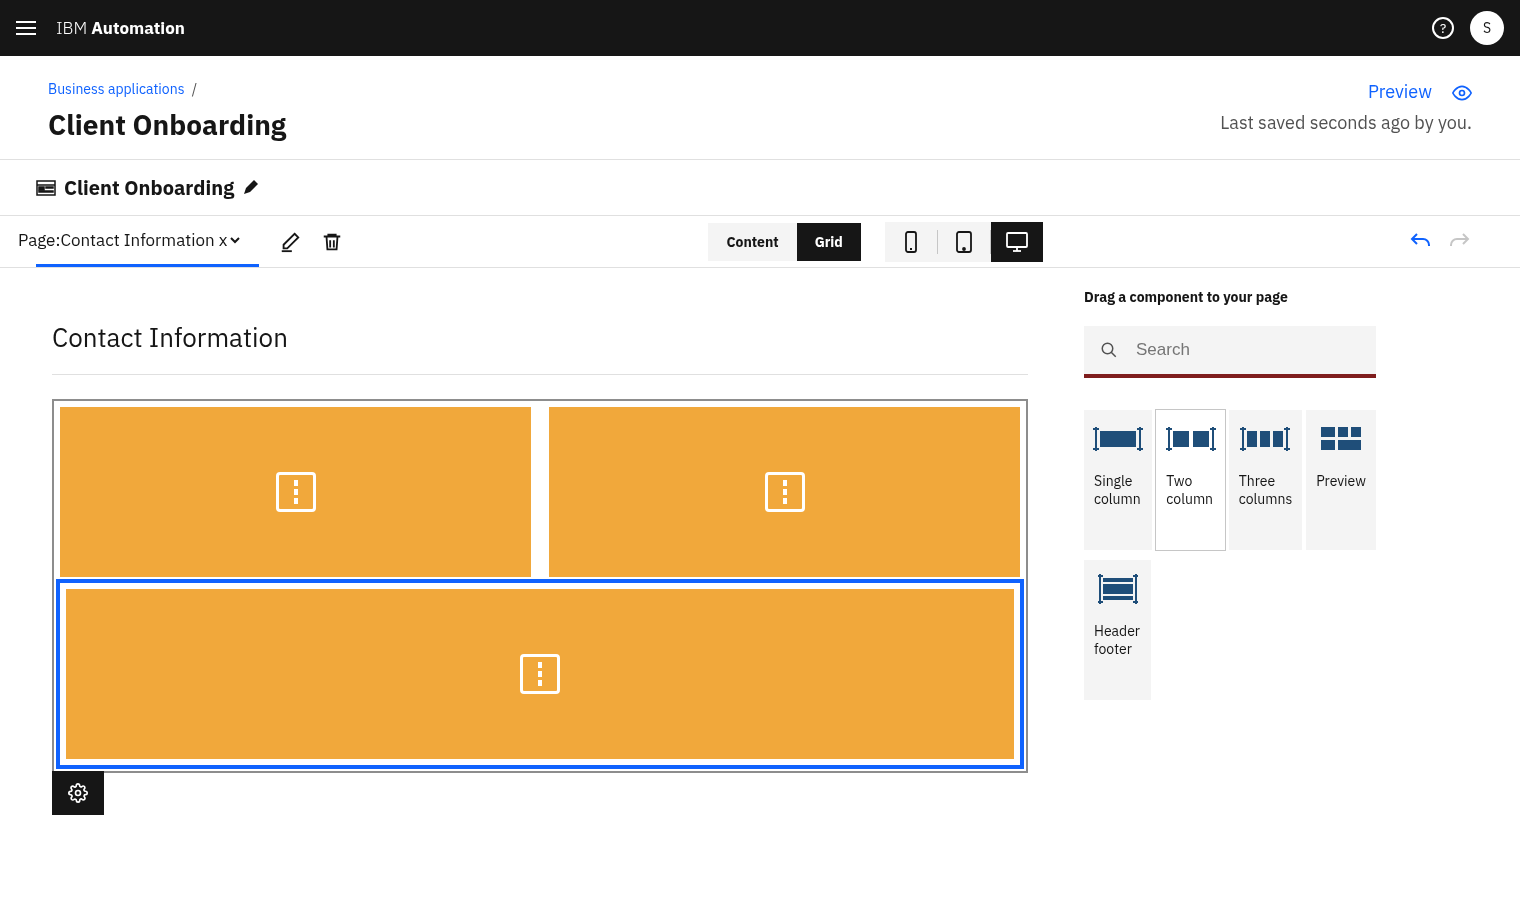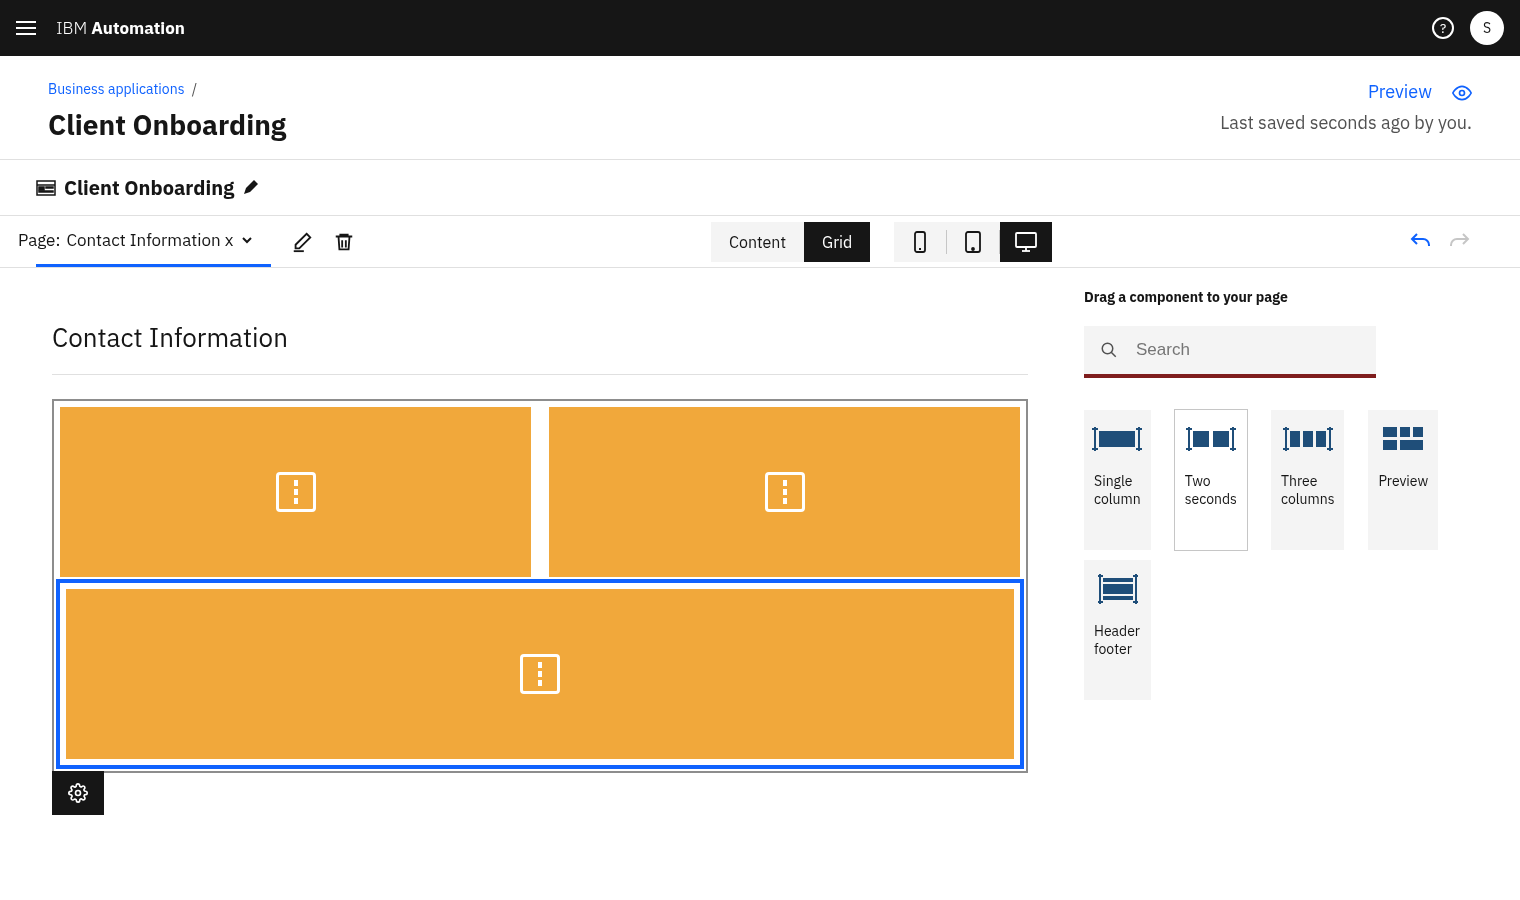--- a/index.html
+++ b/index.html
@@ -30,28 +30,28 @@
     
     
     .app-name-row { display: flex; align-items: center; gap: 8px; padding: 14px 48px 14px 36px; margin-left: 0; border-bottom: 1px solid #e0e0e0; }
     .app-icon { width: 20px; height: 20px; }
     .app-name { font-size: 20px; font-weight: 700; }
     .pencil-tiny { width: 16px; height: 16px; }
     
     
     .toolbar { display: flex; align-items: center; justify-content: space-between; padding: 0 48px; height: 52px; border-bottom: 1px solid #e0e0e0; }
     .toolbar-left { display: flex; align-items: center; height: 100%; }
-    .page-select { display: flex; align-items: center; gap: 6px; height: 100%; border-bottom: 3px solid #0f62fe; padding: 0 16px 0 0; margin-left: -12px; }
+    .page-select { display: flex; align-items: center; height: 100%; border-bottom: 3px solid #0f62fe; padding: 0 16px 0 0; margin-left: -12px; }
     .page-select .label { font-size: 17px; margin-left: -18px;}
     .page-select .value { font-size: 17px; }
     .chevron-down { width: 16px; height: 16px; }
     .tool-icon { margin-left: 20px; cursor: pointer; }
     .toolbar-center { display: flex; align-items: center; gap: 24px; }
     .btn-group { display: flex; background: #f4f4f4; }
-    .btn-group .btn { padding: 10px 18px; font-size: 16px; cursor: pointer; }
+    .btn-group .btn { padding: 10px 18px; font-size: 14px; cursor: pointer; font-weight: bold; }
     .btn-group .btn.active { background: #161616; color: #fff; }
     .device-group { display: flex; align-items: center; background: #f4f4f4; }
     .device-btn { width: 52px; height: 40px; display: flex; align-items: center; justify-content: center; cursor: pointer; }
     .device-divider { width: 1px; height: 24px; background: #c6c6c6; }
     .device-btn.active { background: #161616; }
     .toolbar-right { display: flex; align-items: center; gap: 16px; }
     .undo-icon, .redo-icon { width: 24px; height: 24px; cursor: pointer; }
     
     
     .main { display: flex; padding: 20px 0 20px 20px; gap: 24px; min-height: 600px; }
@@ -67,21 +67,21 @@
     .cell-handle span { width: 4px; height: 6px; background: #fff; }
     
     .gear-btn { background: #161616; width: 52px; height: 44px; display: flex; align-items: center; justify-content: center; cursor: pointer; margin-top: -2px; position: relative; z-index: 2; }
     
     
     .side-panel { width: 340px; padding-right: 48px; }
     .side-title { font-size: 14px; font-weight: 700; margin-bottom: 20px; }
     .search-box { background: #f4f4f4; display: flex; align-items: center; gap: 18px; padding: 14px 16px; border-bottom: 4px solid #7f1d1d; margin-bottom: 32px; }
     .search-box input { border: none; background: transparent; font-size: 17px; outline: none; flex: 1; }
     
-    .components-grid { display: grid; grid-template-columns: repeat(4, 1fr); gap: 24px; }
+    .components-grid { display: grid; grid-template-columns: repeat(4, 1fr); gap: 4px; }
     .component-item { background: #f4f4f4; display: flex; flex-direction: column; align-items: center; padding: 12px 4px 10px 4px; cursor: pointer; gap: 16px; height: 140px; }
     .component-item.selected { background: #fff; outline: 1px solid #c6c6c6; }
     .component-thumb { height: 34px; display: flex; align-items: center; justify-content: center; }
     .component-label { font-size: 14px; text-align: left; width: 100%; padding: 0 6px; line-height: 1.3; }
     .components-row2 { margin-top: 10px; display: grid; grid-template-columns: repeat(4,1fr); gap: 8px; }
   </style>
 </head>
 <body>
 
 <div class="top-header">
@@ -260,21 +260,21 @@
               <line x1="3" y1="2" x2="3" y2="26" stroke="#1f4e79" stroke-width="2"></line>
               <line x1="47" y1="2" x2="47" y2="26" stroke="#1f4e79" stroke-width="2"></line>
               <line x1="0" y1="4" x2="6" y2="4" stroke="#1f4e79" stroke-width="2"></line>
               <line x1="0" y1="24" x2="6" y2="24" stroke="#1f4e79" stroke-width="2"></line>
               <line x1="44" y1="4" x2="50" y2="4" stroke="#1f4e79" stroke-width="2"></line>
               <line x1="44" y1="24" x2="50" y2="24" stroke="#1f4e79" stroke-width="2"></line>
               <rect x="7" y="6" width="16" height="16" fill="#1f4e79"></rect>
               <rect x="27" y="6" width="16" height="16" fill="#1f4e79"></rect>
             </svg>
         </div>
-        <div class="component-label">Two seconds</div>
+        <div class="component-label">Two column</div>
       </div>
       <div class="component-item">
         <div class="component-thumb">
           <svg width="50" height="28" viewBox="0 0 50 28">
               <line x1="3" y1="2" x2="3" y2="26" stroke="#1f4e79" stroke-width="2"></line>
               <line x1="47" y1="2" x2="47" y2="26" stroke="#1f4e79" stroke-width="2"></line>
               <line x1="0" y1="4" x2="6" y2="4" stroke="#1f4e79" stroke-width="2"></line>
               <line x1="0" y1="24" x2="6" y2="24" stroke="#1f4e79" stroke-width="2"></line>
               <line x1="44" y1="4" x2="50" y2="4" stroke="#1f4e79" stroke-width="2"></line>
               <line x1="44" y1="24" x2="50" y2="24" stroke="#1f4e79" stroke-width="2"></line>

